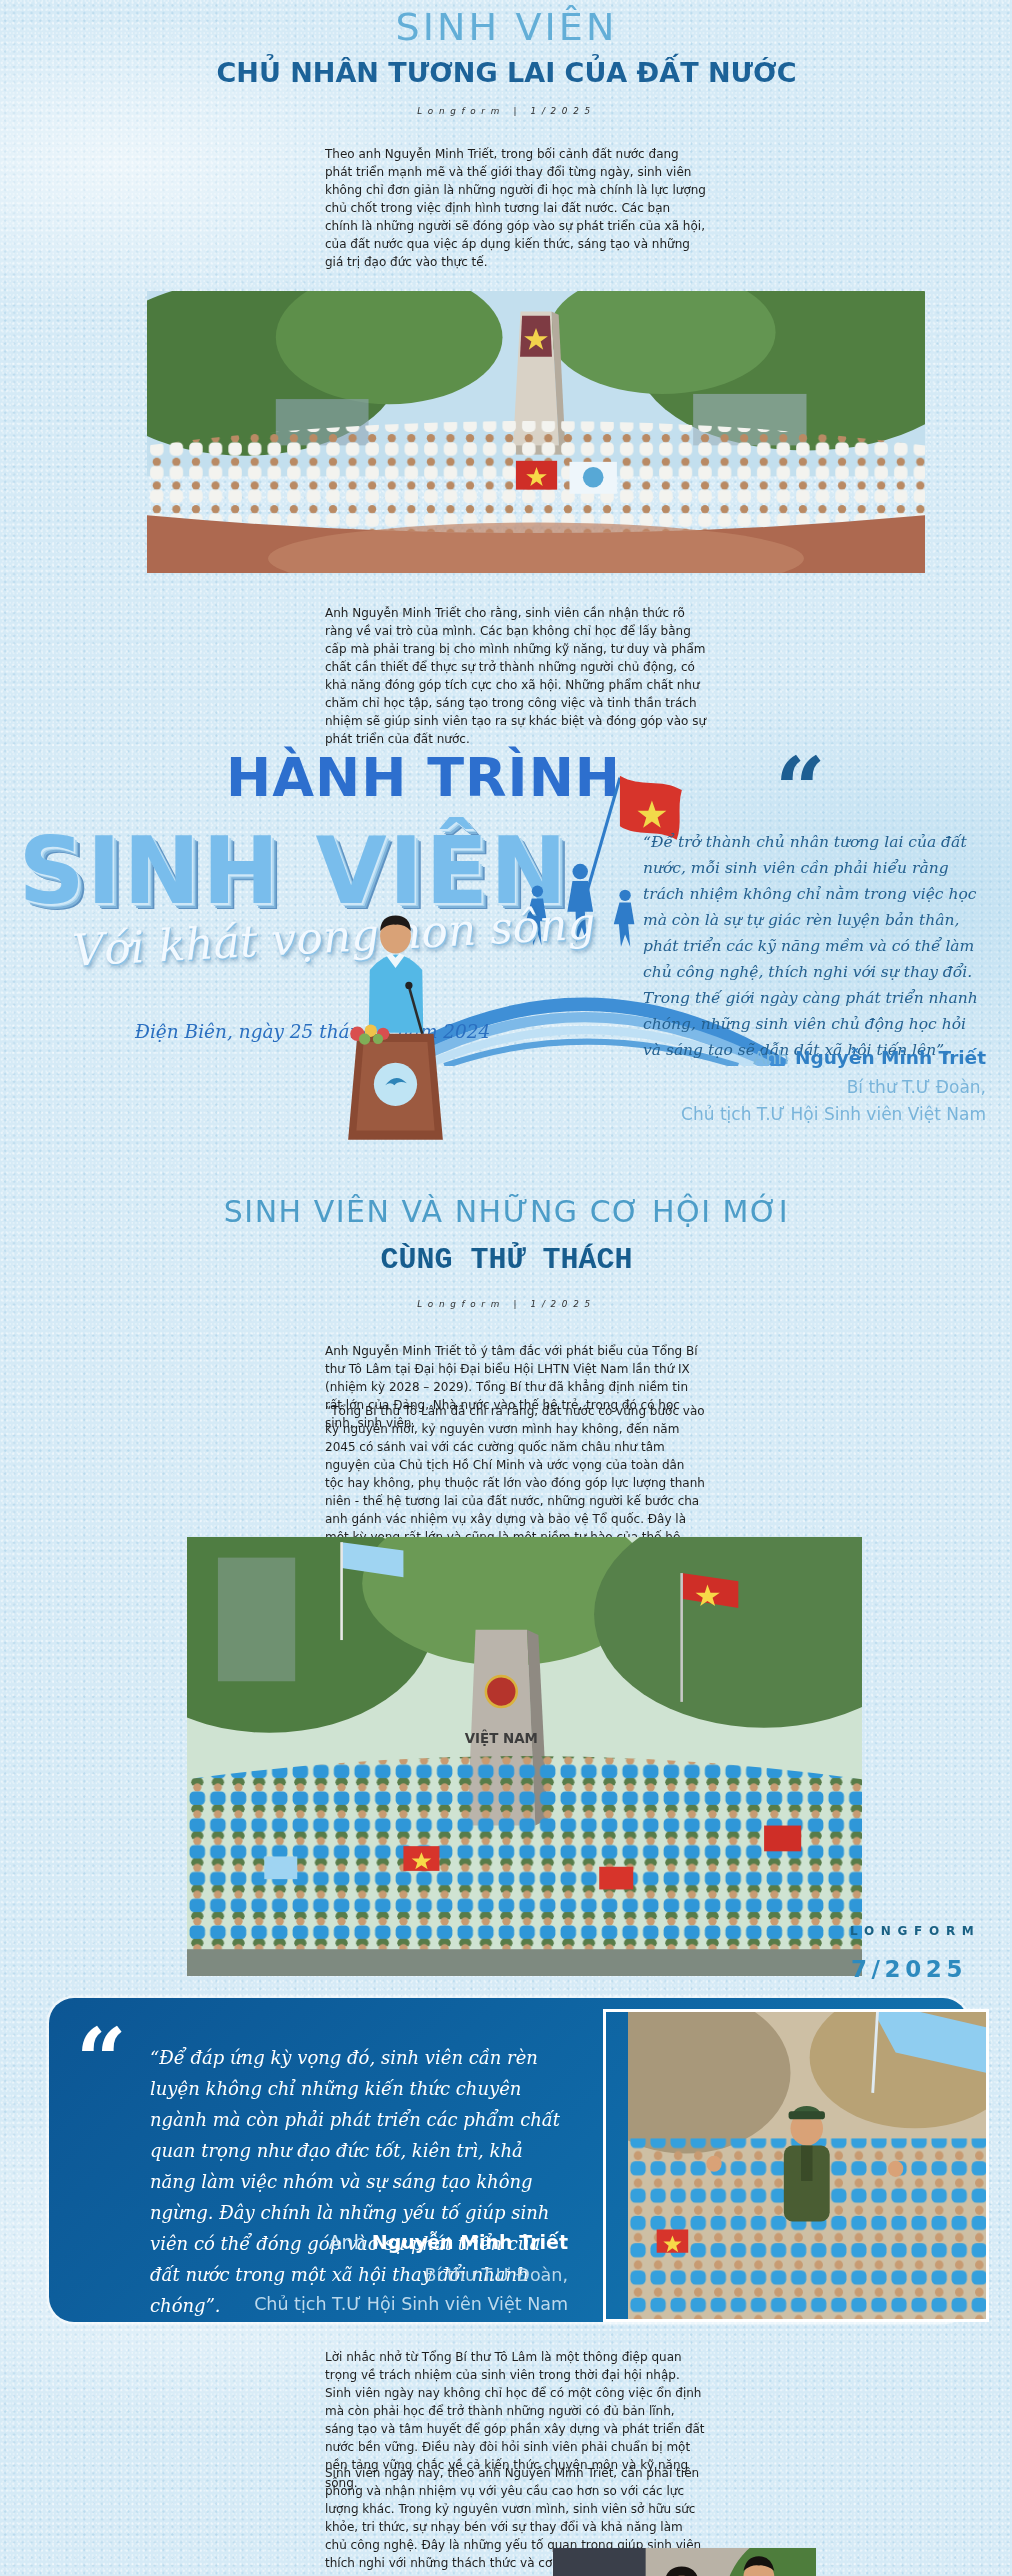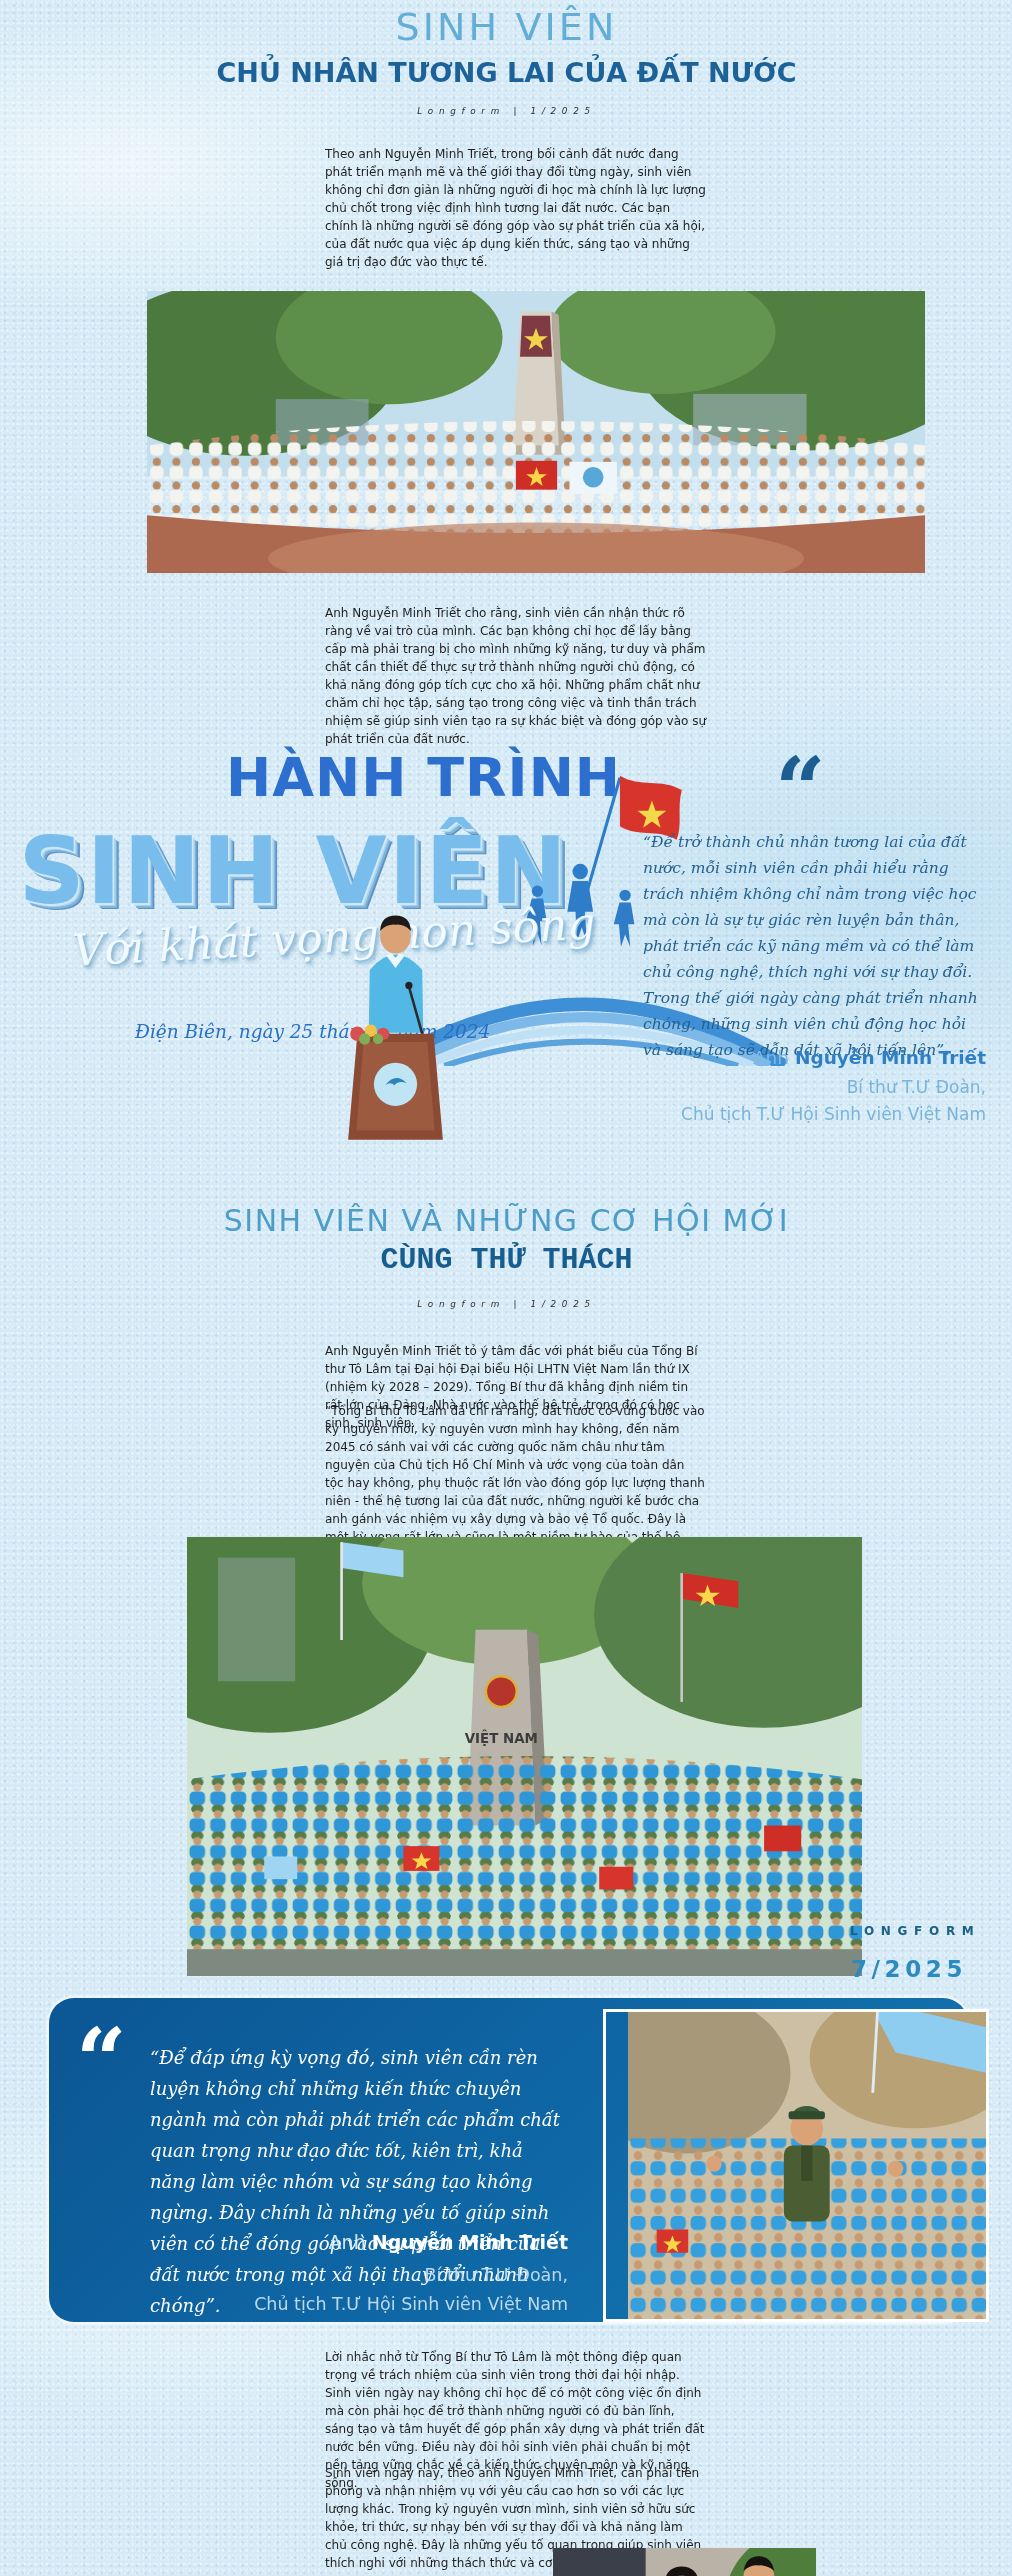--- a/index.html
+++ b/index.html
@@ -129,21 +129,21 @@
   </div>
 
   <div class="abs q-serif" style="left:775px;top:737px;font-size:88px;color:#1d5e92;font-style:normal;font-weight:700;">“</div>
   <p class="abs q-serif" style="left:643px;top:813px;width:343px;font-size:15.5px;line-height:26px;color:#24608f;">“Để trở thành chủ nhân tương lai của đất nước, mỗi sinh viên cần phải hiểu rằng trách nhiệm không chỉ nằm trong việc học mà còn là sự tự giác rèn luyện bản thân, phát triển các kỹ năng mềm và có thể làm chủ công nghệ, thích nghi với sự thay đổi. Trong thế giới ngày càng phát triển nhanh chóng, những sinh viên chủ động học hỏi và sáng tạo sẽ dẫn dắt xã hội tiến lên”.</p>
   <div class="abs" style="left:522px;top:1047px;width:464px;text-align:right;font-size:18.5px;color:#7fb9dd;">
     <span>Anh </span><span class="attr-name" style="color:#2f7fc4;">Nguyễn Minh Triết</span>
   </div>
   <div class="abs" style="left:522px;top:1077px;width:464px;text-align:right;font-size:17px;color:#79b4da;">Bí thư T.Ư Đoàn,</div>
   <div class="abs" style="left:522px;top:1104px;width:464px;text-align:right;font-size:17px;color:#79b4da;">Chủ tịch T.Ư Hội Sinh viên Việt Nam</div>
 
-  <div class="abs center kicker" style="top:1194px;font-size:30px;letter-spacing:1.5px;color:#4d9dc8;margin-top:9px;">SINH VIÊN VÀ NHỮNG CƠ HỘI MỚI</div>
+  <div class="abs center kicker" style="top:1194px;font-size:30px;letter-spacing:1.5px;color:#4d9dc8;">SINH VIÊN VÀ NHỮNG CƠ HỘI MỚI</div>
   <div class="abs center big-title" style="top:1243px;font-size:30px;color:#175d8e;font-family:Liberation Mono, monospace;">CÙNG THỬ THÁCH</div>
   <div class="abs center meta" style="top:1299px;">Longform | 1/2025</div>
 
   <p class="abs body-p" style="left:325px;top:1330px;width:381px;">Anh Nguyễn Minh Triết tỏ ý tâm đắc với phát biểu của Tổng Bí thư Tô Lâm tại Đại hội Đại biểu Hội LHTN Việt Nam lần thứ IX (nhiệm kỳ 2028 – 2029). Tổng Bí thư đã khẳng định niềm tin rất lớn của Đảng, Nhà nước vào thế hệ trẻ, trong đó có học sinh, sinh viên.</p>
   <p class="abs body-p" style="left:325px;top:1390px;width:381px;">“Tổng Bí thư Tô Lâm đã chỉ ra rằng, đất nước có vững bước vào kỷ nguyên mới, kỷ nguyên vươn mình hay không, đến năm 2045 có sánh vai với các cường quốc năm châu như tâm nguyện của Chủ tịch Hồ Chí Minh và ước vọng của toàn dân tộc hay không, phụ thuộc rất lớn vào đóng góp lực lượng thanh niên - thế hệ tương lai của đất nước, những người kế bước cha anh gánh vác nhiệm vụ xây dựng và bảo vệ Tổ quốc. Đây là một kỳ vọng rất lớn và cũng là một niềm tự hào của thế hệ sinh viên hôm nay”, anh Nguyễn Minh Triết chia sẻ.</p>
 
   <div class="photo" style="left:165px;top:1537px;width:675px;height:439px;">
     <svg viewBox="0 0 1310 852" preserveAspectRatio="none">
       <defs>
         <pattern id="cb2" width="40" height="52" patternUnits="userSpaceOnUse">

